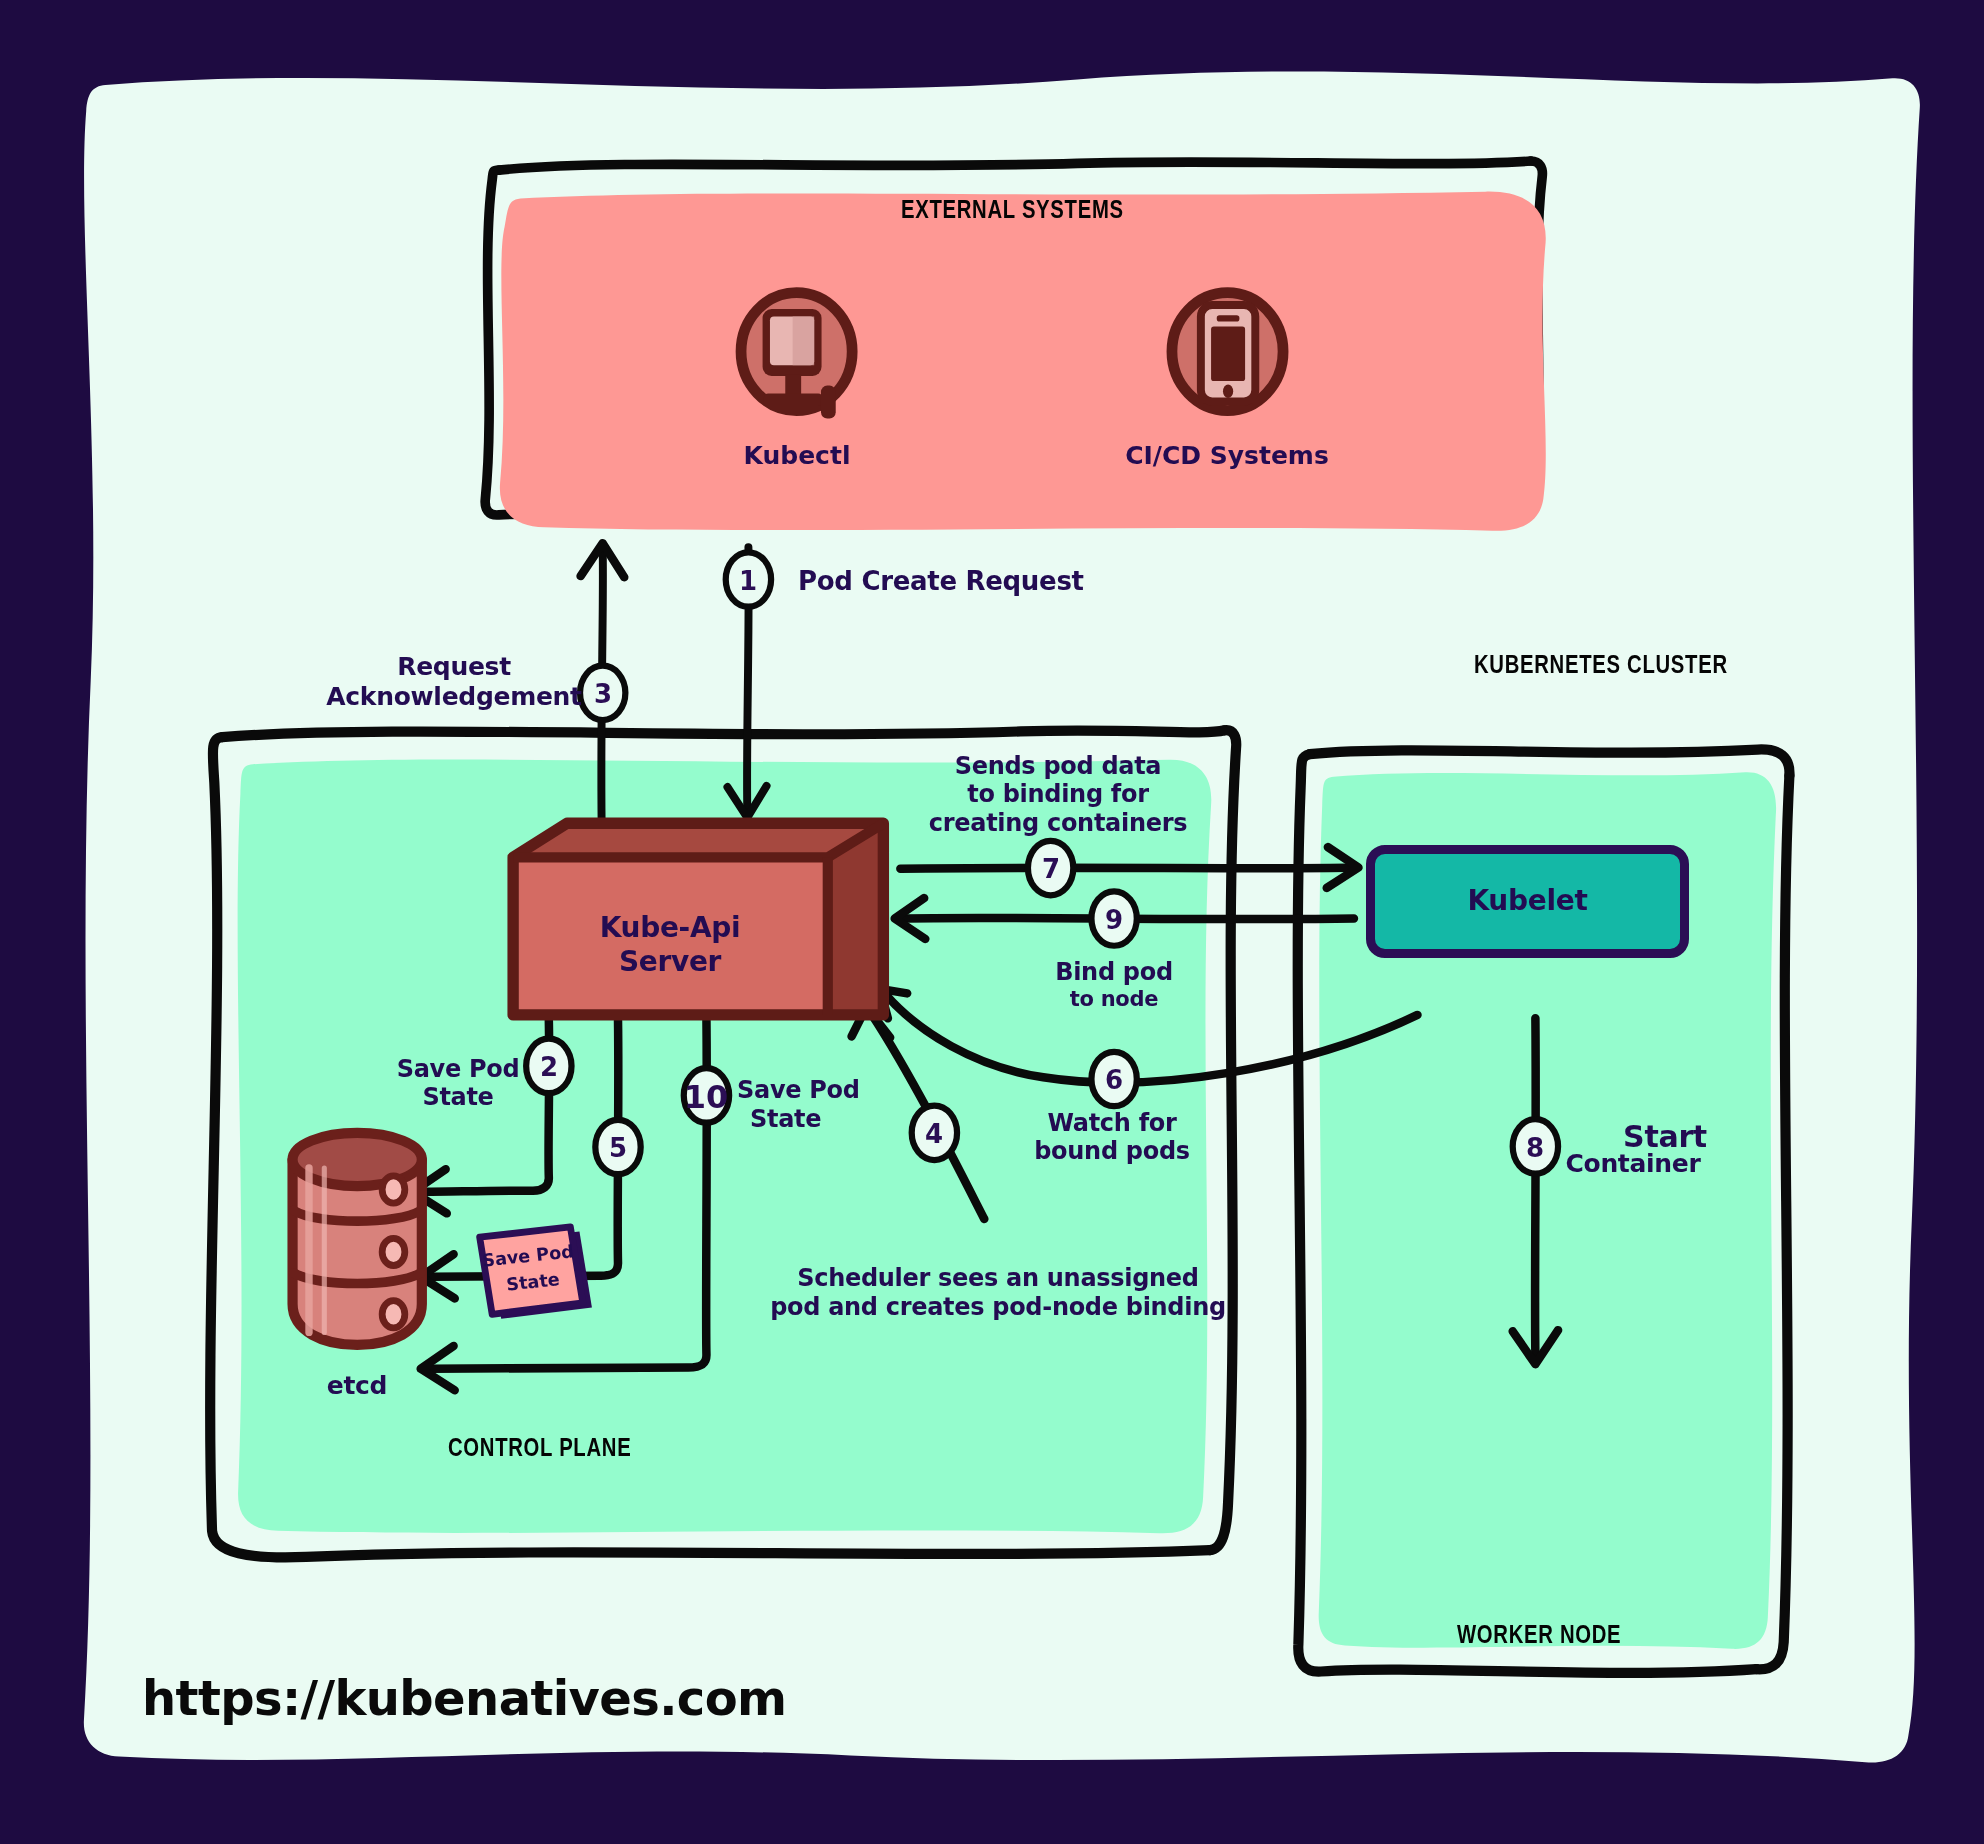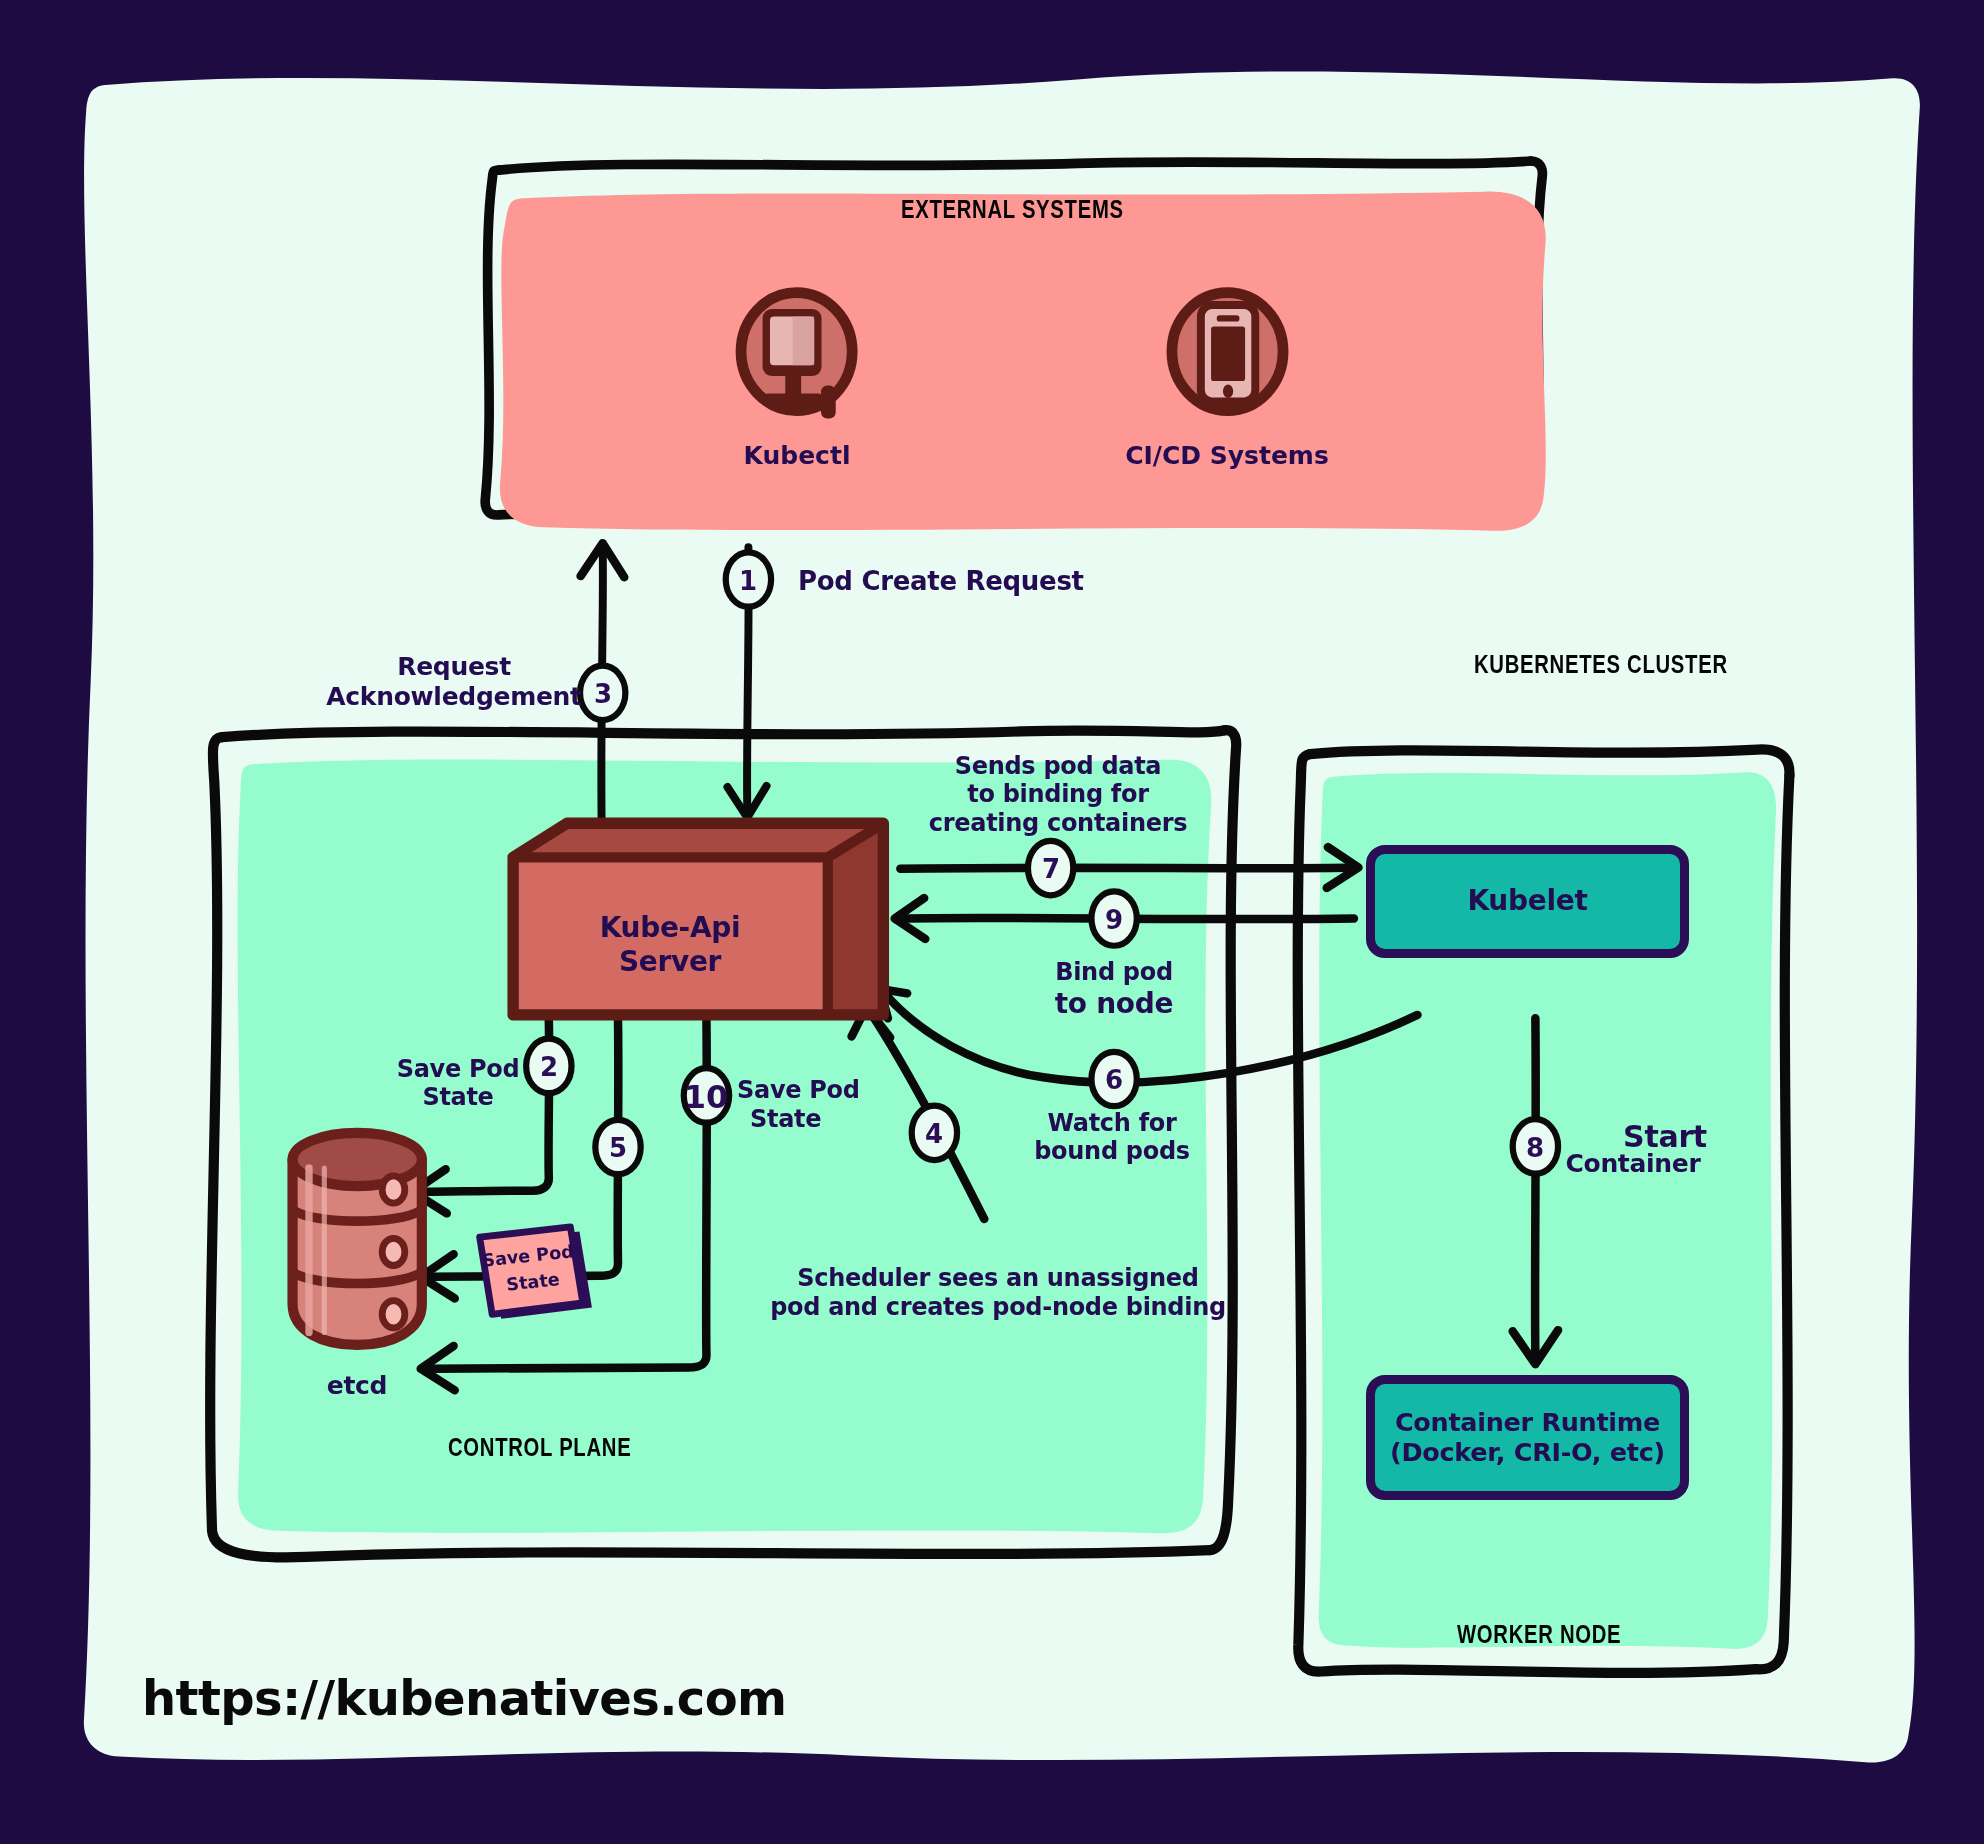--- a/index.html
+++ b/index.html
@@ -286,24 +286,20 @@
   <div class="htext tcenter center" style="left:357px;top:1372px;font-size:25px;">etcd</div>
 
   <div class="sticky-txt" style="left:528px;top:1256px;">Save Pod</div>
   <div class="sticky-txt" style="left:533px;top:1282px;">State</div>
 
 
   <div class="nodebox" style="left:1366px;top:845px;width:323px;height:113px;font-size:28px;">
     <span>Kubelet</span>
   </div>
 
-  <div class="nodebox" style="left:1366px;top:1375px;width:323px;height:125px;font-size:25.5px;flex-direction:column;">
-    <span>Container Runtime</span>
-    <span>(Docker, CRI-O, etc)</span>
-  </div>
 
   <div class="badge-num" style="left:748px;top:581px;">1</div>
   <div class="badge-num" style="left:549px;top:1067px;">2</div>
   <div class="badge-num" style="left:603px;top:694px;">3</div>
   <div class="badge-num" style="left:934px;top:1134px;">4</div>
   <div class="badge-num" style="left:618px;top:1148px;">5</div>
   <div class="badge-num" style="left:1114px;top:1080px;">6</div>
   <div class="badge-num" style="left:1051px;top:869px;">7</div>
   <div class="badge-num" style="left:1535px;top:1148px;">8</div>
   <div class="badge-num" style="left:1114px;top:920px;">9</div>
@@ -312,21 +308,21 @@
   <div class="htext" style="left:798px;top:567px;font-size:26px;">Pod Create Request</div>
 
   <div class="htext tcenter center" style="left:454px;top:653px;font-size:25px;">Request</div>
   <div class="htext tcenter center" style="left:454px;top:683px;font-size:25px;">Acknowledgement</div>
 
   <div class="htext tcenter center" style="left:1058px;top:753px;font-size:24px;">Sends pod data</div>
   <div class="htext tcenter center" style="left:1058px;top:781px;font-size:24px;">to binding for</div>
   <div class="htext tcenter center" style="left:1058px;top:810px;font-size:24px;">creating containers</div>
 
   <div class="htext tcenter center" style="left:1114px;top:959px;font-size:24px;">Bind pod</div>
-  <div class="htext tcenter center" style="left:1114px;top:988px;font-size:28px;">to node</div>
+  <div class="htext tcenter center" style="left:1114px;top:988px;font-size:21px;">to node</div>
 
   <div class="htext tcenter center" style="left:1112px;top:1110px;font-size:24px;">Watch for</div>
   <div class="htext tcenter center" style="left:1112px;top:1138px;font-size:24px;">bound pods</div>
 
   <div class="htext tcenter center" style="left:458px;top:1056px;font-size:24px;">Save Pod</div>
   <div class="htext tcenter center" style="left:458px;top:1084px;font-size:24px;">State</div>
 
   <div class="htext tcenter" style="left:737px;top:1077px;font-size:24px;">Save Pod</div>
   <div class="htext tcenter" style="left:750px;top:1106px;font-size:24px;">State</div>
 

